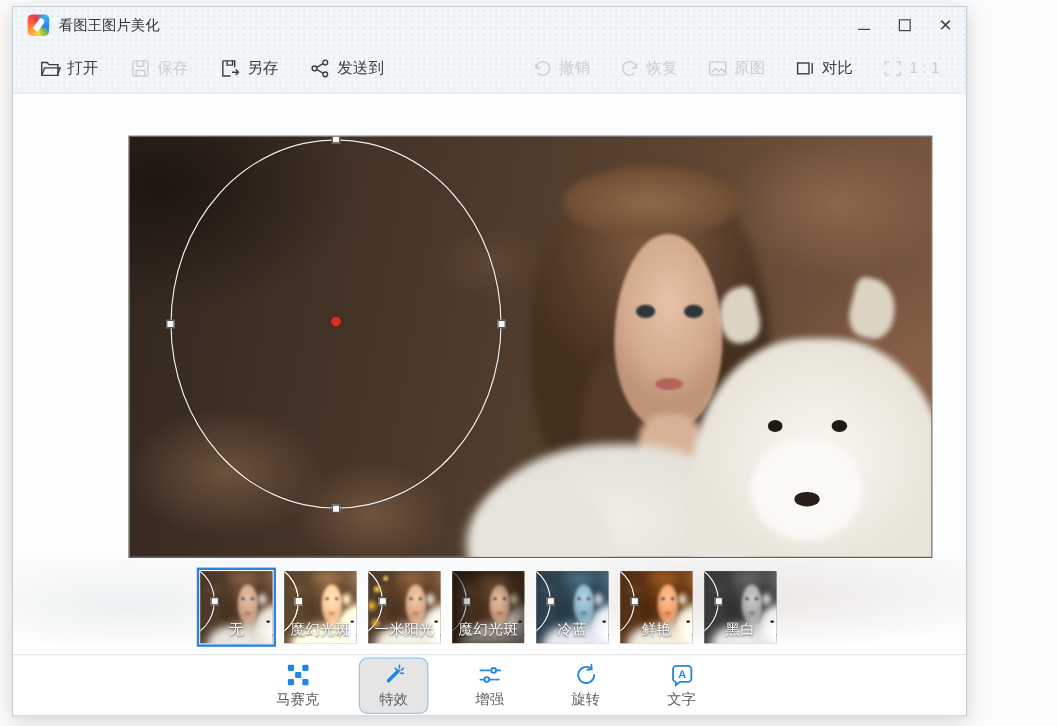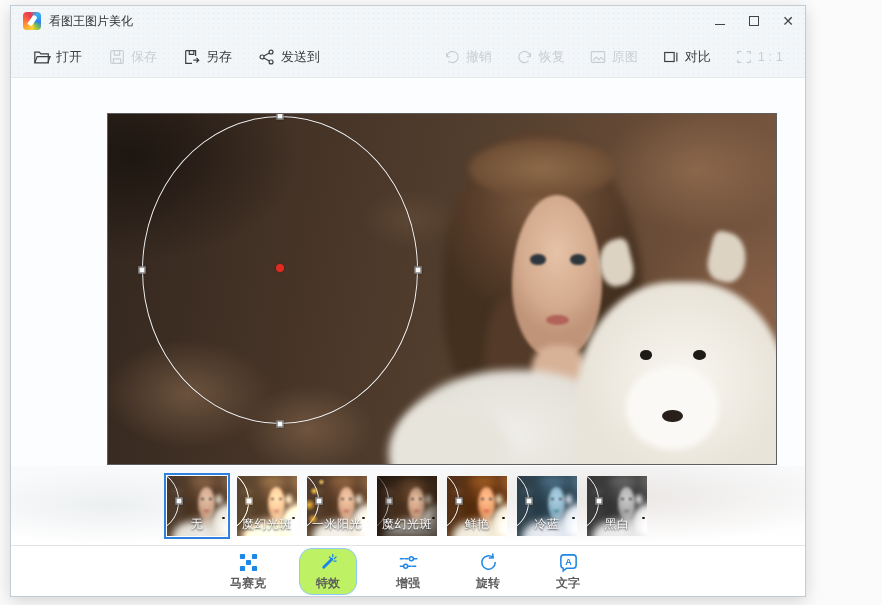--- a/index.html
+++ b/index.html
@@ -106,22 +106,22 @@
   .ov-vignette { box-shadow:inset 0 0 16px 7px rgba(22,13,7,.78); }
   .thumb-label { position:absolute; left:0; right:0; bottom:3px; text-align:center; font-size:12px; color:#fff;
     text-shadow:0 1px 2px rgba(0,0,0,.85); letter-spacing:.5px; }
 
   
   .bottombar { position:absolute; left:0; right:0; bottom:0; height:51px; background:#fff;
     border-top:1px solid #e3e3e3; display:flex; align-items:center; justify-content:center; gap:22px; }
   .tool { display:flex; flex-direction:column; align-items:center; gap:2px; width:58px; padding:3px 0 2px;
     border:1px solid transparent; border-radius:7px; cursor:pointer; }
   .tool svg { width:21px; height:21px; }
-  .tool .t-label { font-size:12px; color:#5c5c5c;font-weight:bold; }
-  .tool.selected { background:#bef264; border-color:#8ec8f5;border-radius:13px; }
+  .tool .t-label { font-size:12px; color:#5c5c5c; }
+  .tool.selected { background:#e5e5e5; border-color:#8ec8f5; }
   .blue { stroke:#1e87e5; fill:none; stroke-width:1.6; }
   .bluef { fill:#1e87e5; stroke:none; }
 </style>
 </head>
 <body>
 
 <div class="window">
 
   <div class="titlebar">
     <div class="app-icon">
@@ -351,20 +351,48 @@
     <div class="sel-ellipse"></div>
 
     <div class="sel-handle h-right"></div>
 
   </div>
           </div>
           <div class="thumb-overlay ov-vignette"></div>
           <span class="thumb-label">魔幻光斑</span>
         </div>
         <div class="thumb">
+          <div class="thumb-scene" style="filter: saturate(0.85) hue-rotate(175deg) brightness(1.02);">
+            <div class="scene">
+    <div class="s-hair"></div>
+    <div class="s-braid"></div>
+    <div class="s-hairfront"></div>
+    <div class="s-face"></div>
+    <div class="s-eye-l"></div>
+    <div class="s-eye-r"></div>
+    <div class="s-lips"></div>
+    <div class="s-neck"></div>
+    <div class="s-fur"></div>
+    <div class="s-fur2"></div>
+    <div class="s-dog"></div>
+    <div class="s-ear-l"></div>
+
+    <div class="s-muzzle"></div>
+    <div class="s-deye-l"></div>
+
+    <div class="s-nose"></div>
+    <div class="sel-ellipse"></div>
+
+    <div class="sel-handle h-right"></div>
+
+  </div>
+          </div>
+          <span class="thumb-label">冷蓝</span>
+        </div>
+        <div class="thumb">
           <div class="thumb-scene" style="filter: saturate(1.7) contrast(1.08);">
             <div class="scene">
     <div class="s-hair"></div>
     <div class="s-braid"></div>
     <div class="s-hairfront"></div>
     <div class="s-face"></div>
     <div class="s-eye-l"></div>
     <div class="s-eye-r"></div>
     <div class="s-lips"></div>
     <div class="s-neck"></div>
@@ -377,48 +405,20 @@
     <div class="s-deye-l"></div>
 
     <div class="s-nose"></div>
     <div class="sel-ellipse"></div>
 
     <div class="sel-handle h-right"></div>
 
   </div>
           </div>
           <span class="thumb-label">鲜艳</span>
-        </div>
-        <div class="thumb">
-          <div class="thumb-scene" style="filter: saturate(0.85) hue-rotate(175deg) brightness(1.02);">
-            <div class="scene">
-    <div class="s-hair"></div>
-    <div class="s-braid"></div>
-    <div class="s-hairfront"></div>
-    <div class="s-face"></div>
-    <div class="s-eye-l"></div>
-    <div class="s-eye-r"></div>
-    <div class="s-lips"></div>
-    <div class="s-neck"></div>
-    <div class="s-fur"></div>
-    <div class="s-fur2"></div>
-    <div class="s-dog"></div>
-    <div class="s-ear-l"></div>
-
-    <div class="s-muzzle"></div>
-    <div class="s-deye-l"></div>
-
-    <div class="s-nose"></div>
-    <div class="sel-ellipse"></div>
-
-    <div class="sel-handle h-right"></div>
-
-  </div>
-          </div>
-          <span class="thumb-label">冷蓝</span>
         </div>
         <div class="thumb">
           <div class="thumb-scene" style="filter: grayscale(1) contrast(1.05);">
             <div class="scene">
     <div class="s-hair"></div>
     <div class="s-braid"></div>
     <div class="s-hairfront"></div>
     <div class="s-face"></div>
     <div class="s-eye-l"></div>
     <div class="s-eye-r"></div>

